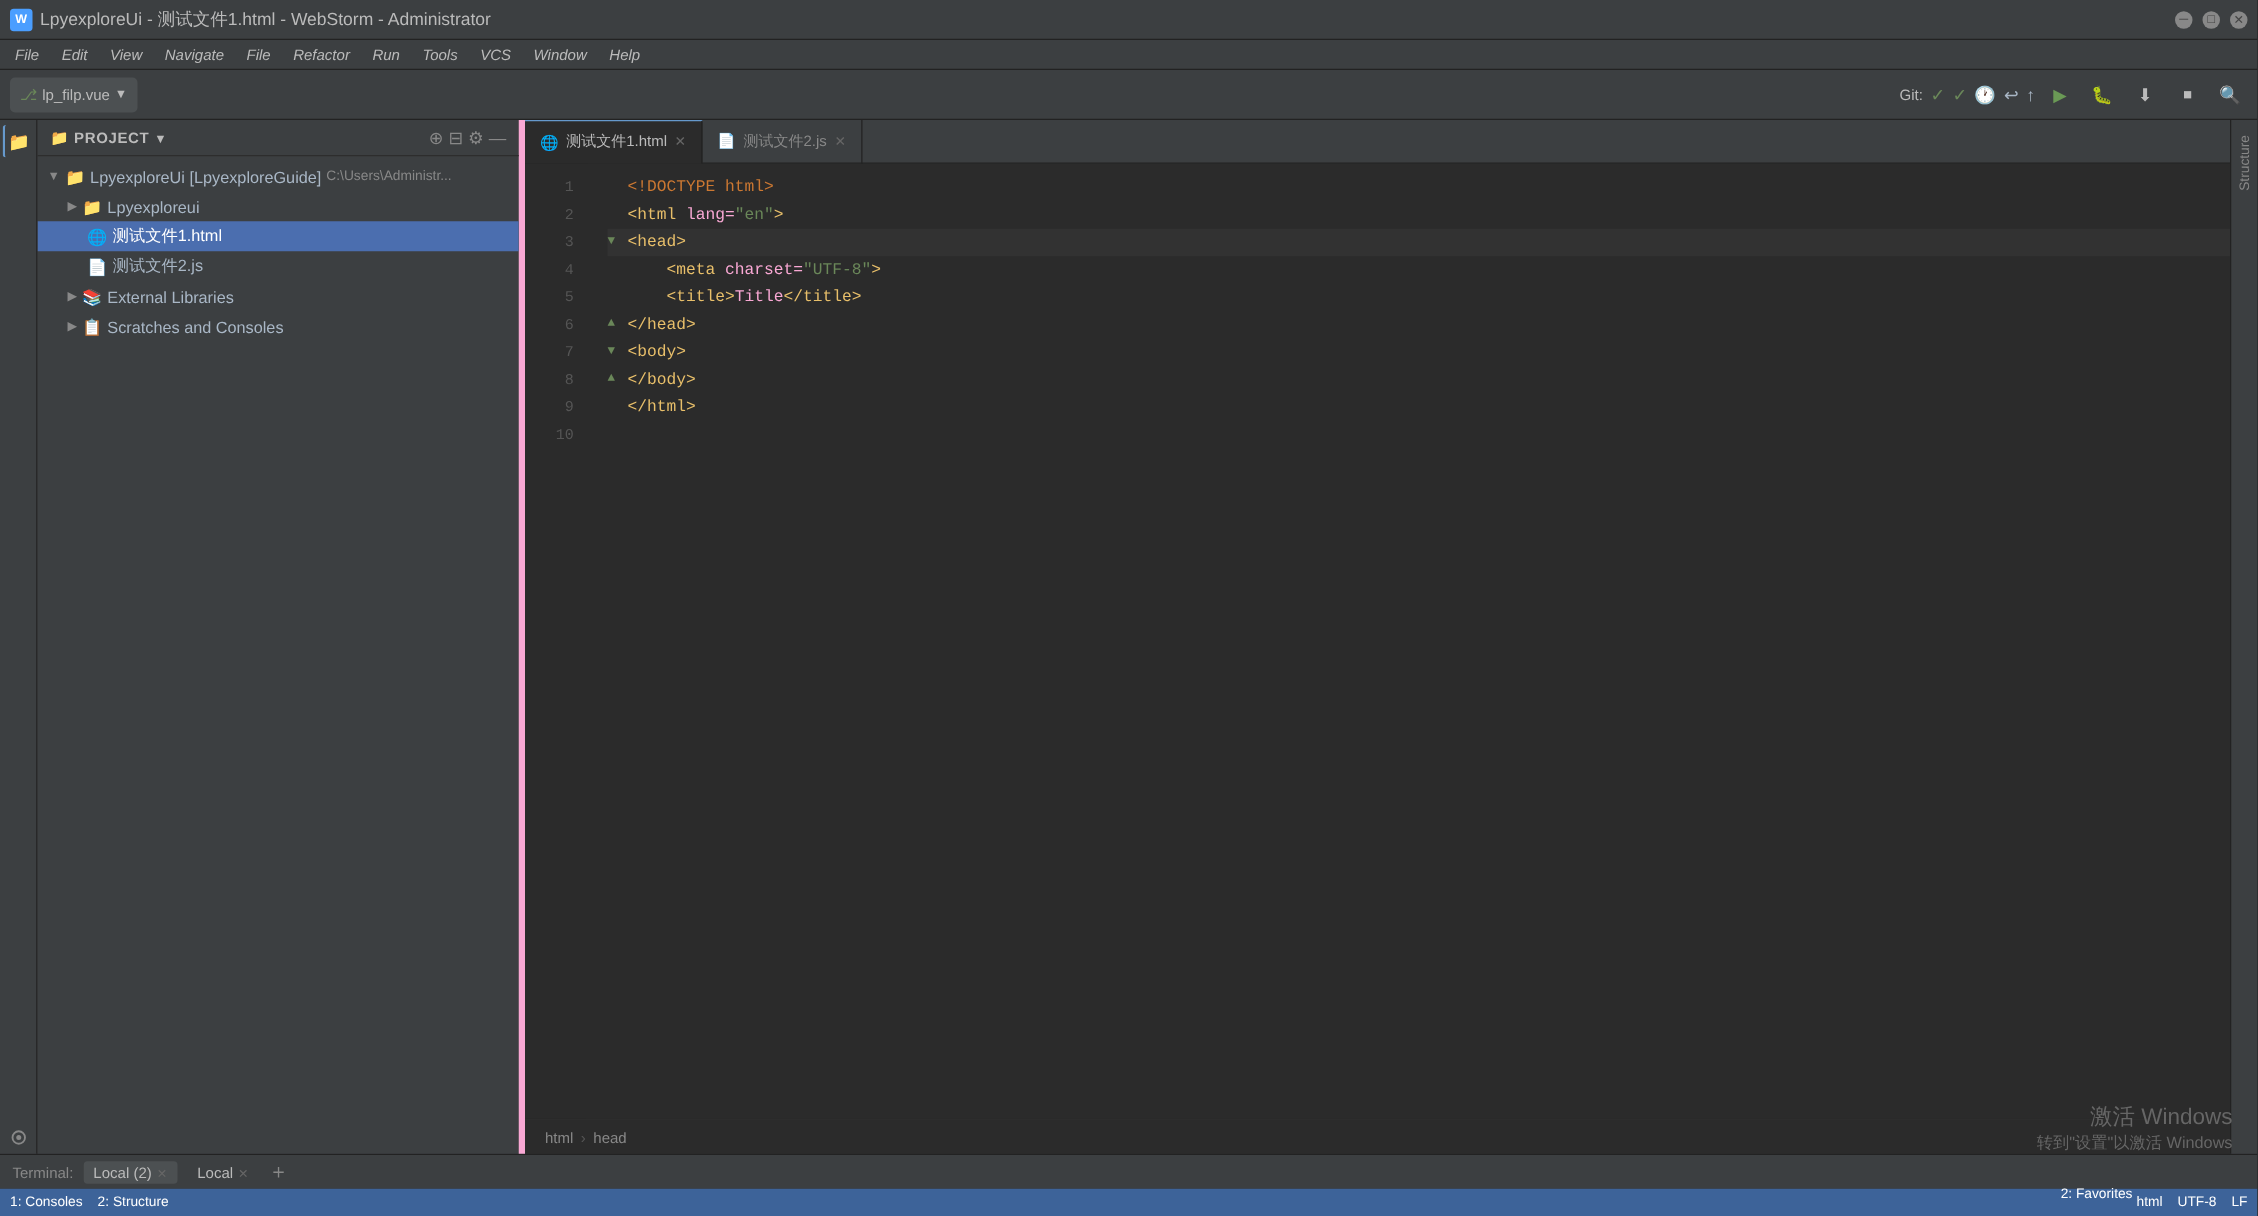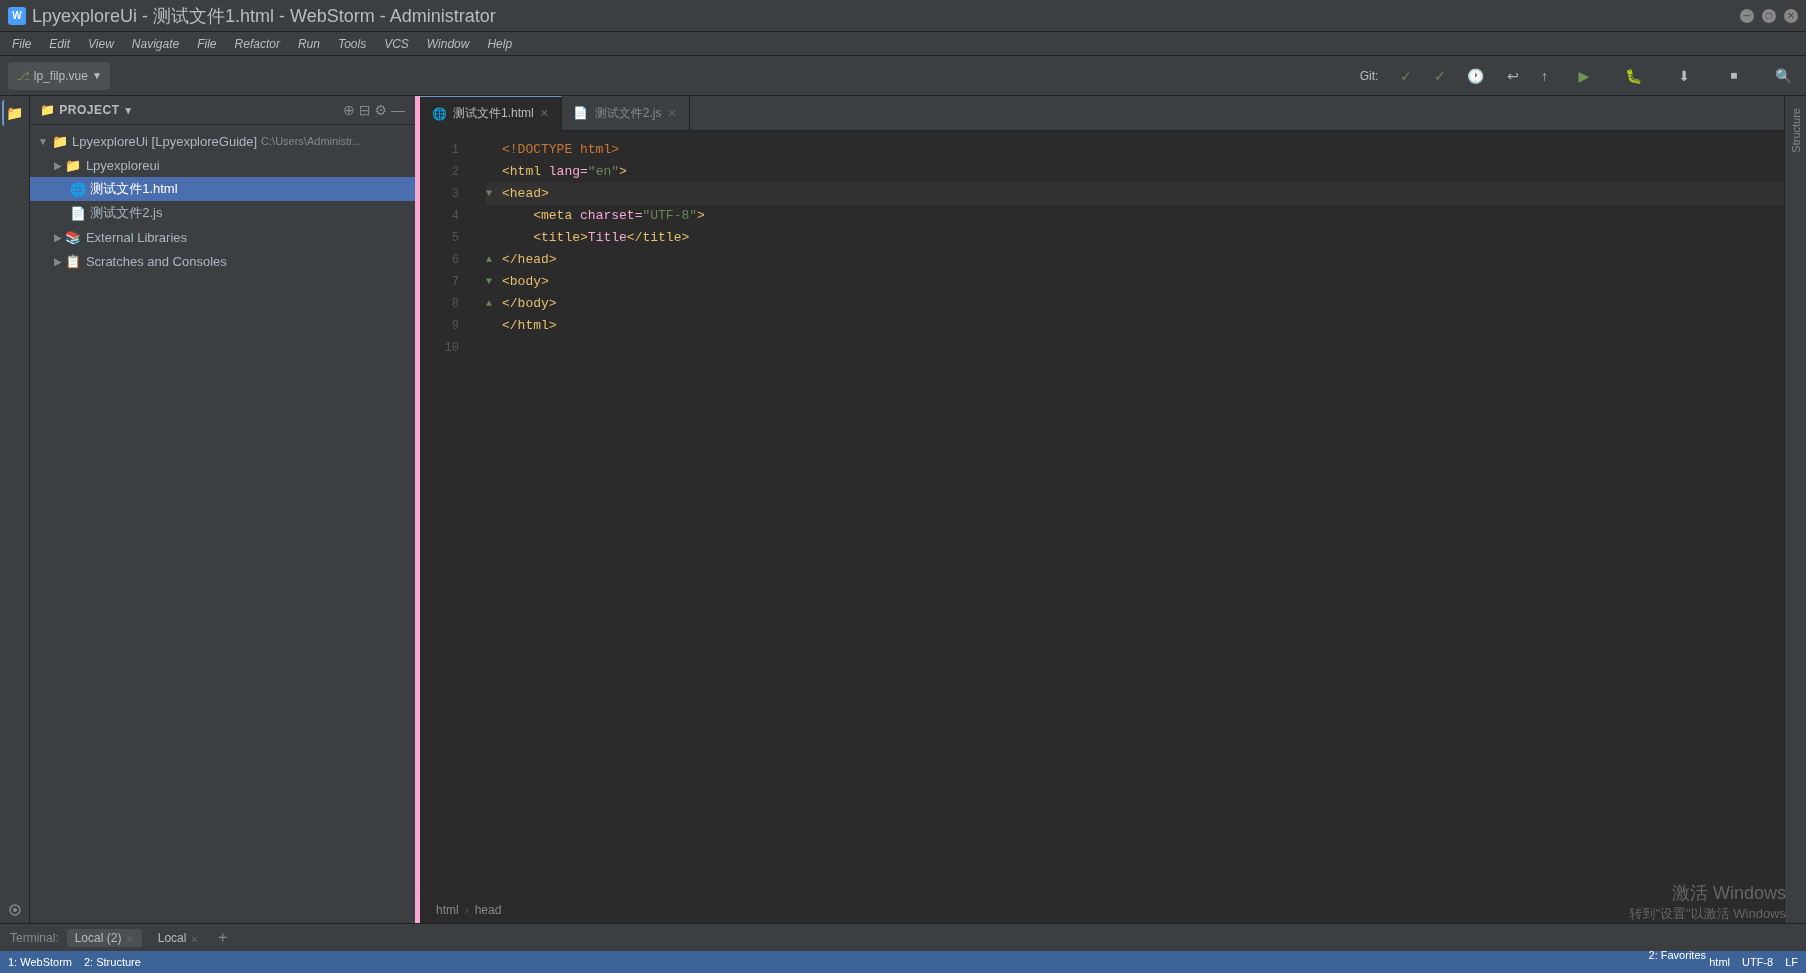--- a/index.html
+++ b/index.html
@@ -31,21 +31,21 @@
     #app-logo {
       width: 18px;
       height: 18px;
       background: #4a9eff;
       border-radius: 3px;
       display: flex; align-items: center; justify-content: center;
       font-size: 10px; color: #fff; font-weight: bold;
     }
     #title-bar-title {
       color: #bbb;
-      font-size: 18px;
+      font-size: 14px;
     }
     #title-bar-controls {
       display: flex;
       gap: 8px;
       align-items: center;
     }
     .win-btn {
       width: 14px; height: 14px;
       border-radius: 50%;
       cursor: pointer;
@@ -82,21 +82,21 @@
       background: #3c3f41;
       height: 40px;
       padding: 0 8px;
       border-bottom: 1px solid #222;
       justify-content: space-between;
     }
     #toolbar-left {
       display: flex; align-items: center; gap: 4px;
     }
     #toolbar-right {
-      display: flex; align-items: center; gap: 22px;
+      display: flex; align-items: center; gap: 6px;
     }
     .toolbar-btn {
       width: 28px; height: 28px;
       display: flex; align-items: center; justify-content: center;
       border-radius: 4px;
       cursor: pointer;
       color: #bbb;
       font-size: 14px;
     }
     .toolbar-btn.active-run { color: #6a9955; }
@@ -608,21 +608,21 @@
   </div>
   <div class="term-tab">
     <span>Local</span>
     <span class="term-tab-close">✕</span>
   </div>
   <span class="term-add">＋</span>
 </div>
 
 <div id="status-bar">
   <div id="status-left">
-    <span style="cursor:pointer;">1: WebStorm</span>
+    <span style="cursor:pointer;">1: Consoles</span>
     <span style="cursor:pointer;">2: Structure</span>
     <span style="cursor:pointer; position:absolute; right:100px; bottom:0; height:36px; display:flex; align-items:center;">2: Favorites</span>
   </div>
   <div id="status-right">
     <span>html</span>
     <span>UTF-8</span>
     <span>LF</span>
   </div>
 </div>
 

